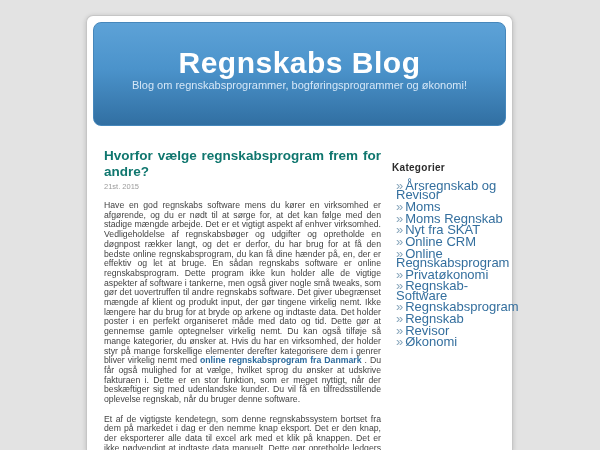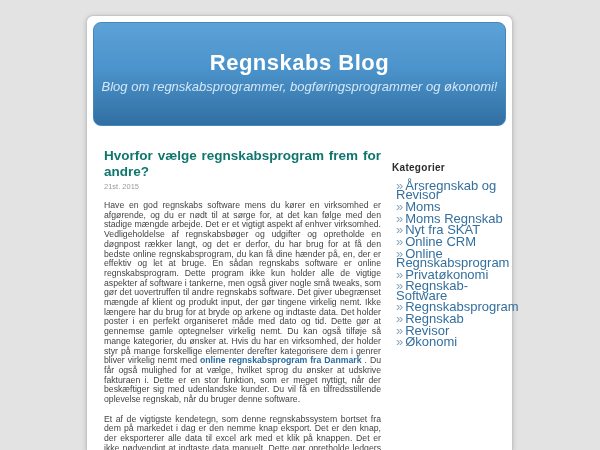--- a/index.html
+++ b/index.html
@@ -13,24 +13,24 @@
     background:#ffffff; border:1px solid #c6c6c6; border-bottom:none;
     border-radius:7px 7px 0 0; box-shadow:0 1px 5px rgba(0,0,0,0.18);
     box-sizing:border-box;
   }
   .masthead {
     margin:6px; height:104px; border-radius:8px; box-sizing:border-box;
     background:linear-gradient(to bottom, #5da2d7 0%, #4b93cb 45%, #316fa2 100%);
     border:1px solid #4687bb; text-align:center; cursor:pointer;
   }
   .site-title {
-    margin:0; padding-top:26px; font-size:22px; line-height:28px;
+    margin:0; padding-top:26px; font-size:30px; line-height:28px;
     font-weight:bold; color:#ffffff; letter-spacing:0.5px;
   }
-  .site-tagline { margin:2px 0 0; font-size:13px; color:#d5e7f7;font-style:italic; }
+  .site-tagline { margin:2px 0 0; font-size:11px; color:#d5e7f7; }
   .content { display:flex; padding:16px 8px 0 17px; }
   .main { width:283px; }
   .post-title {
     margin:0; font-size:13.5px; line-height:15.5px; font-weight:bold;
     color:#0f766e; text-align:justify; cursor:pointer;
   }
   .post-date { margin:3px 0 10px; font-size:7.5px; color:#9b9b9b; }
   .main p {
     margin:0 0 10px; font-size:8.7px; line-height:9.7px; color:#434343;
     text-align:justify;

